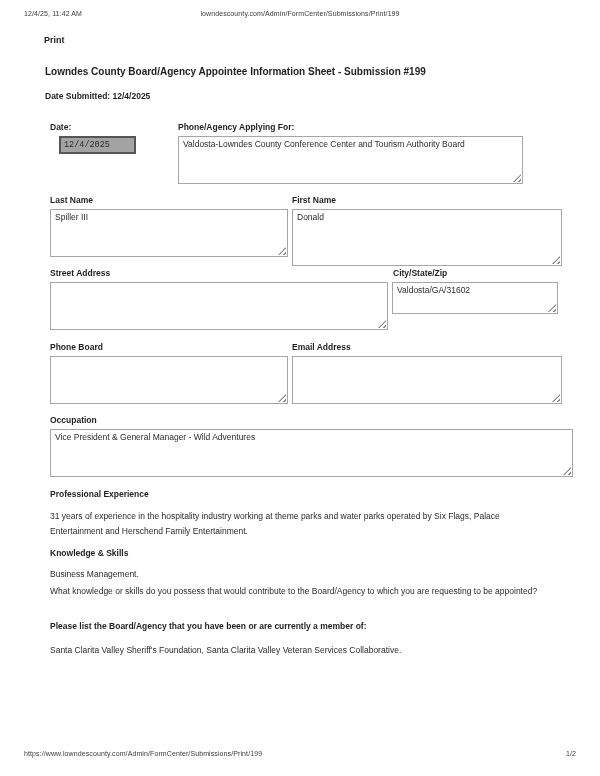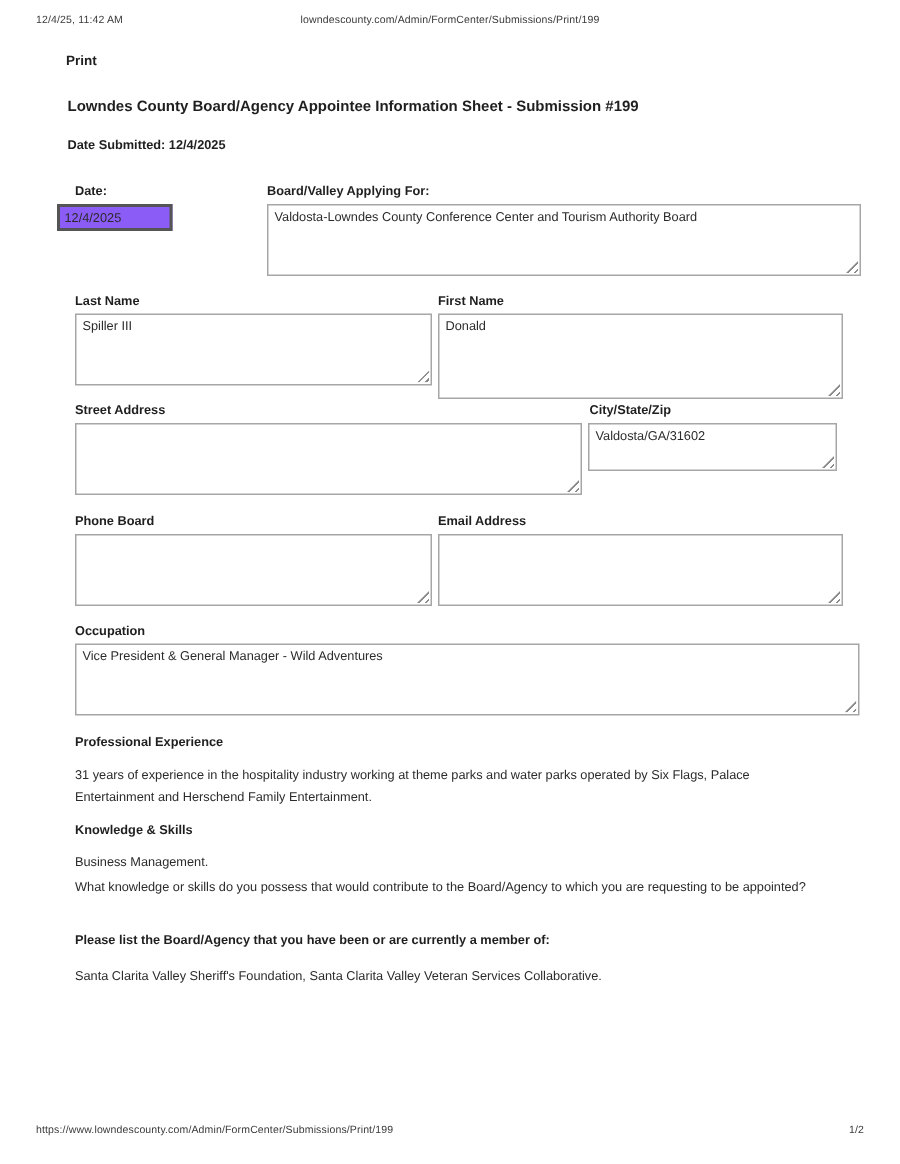--- a/index.html
+++ b/index.html
@@ -31,39 +31,39 @@
   .lbl-last    { left:50px;  top:195px; }
   .lbl-first   { left:292px; top:195px; }
   .lbl-street  { left:50px;  top:268px; }
   .lbl-city    { left:393px; top:268px; }
   .lbl-phone   { left:50px;  top:342px; }
   .lbl-email   { left:292px; top:342px; }
   .lbl-occ     { left:50px;  top:415px; }
 
   
   .date-input {
-    position:absolute; left:38px; top:136px; width:77px; height:18px;
-    border:2px solid #555555; background:#8b5cf6;
-    font-family:Liberation Sans, sans-serif; font-size:8.5px; color:#2b2b2b;
+    position:absolute; left:59px; top:136px; width:77px; height:18px;
+    border:2px solid #555555; background:#a3a3a3;
+    font-family:Liberation Mono, monospace; font-size:8.5px; color:#2b2b2b;
     padding:0 3px; outline:none;
   }
   .field-box { position:absolute; }
   .field-box textarea {
     width:100%; height:100%;
     border:1px solid #a6a6a6; background:#fff;
     font-family:"Liberation Sans", sans-serif; font-size:8.5px; color:#2b2b2b;
     padding:2px 4px; resize:none; outline:none; overflow:hidden;
   }
   .grip {
     position:absolute; right:2px; bottom:2px; width:8px; height:8px;
     background:repeating-linear-gradient(135deg, rgba(0,0,0,0) 0 2.2px, #8a8a8a 2.2px 3.4px);
     clip-path:polygon(100% 0, 0 100%, 100% 100%);
     pointer-events:none;
   }
-  .box-board  { left:178px; top:136px; width:396px; height:48px; }
+  .box-board  { left:178px; top:136px; width:345px; height:48px; }
   .box-last   { left:50px;  top:209px; width:238px; height:48px; }
   .box-first  { left:292px; top:209px; width:270px; height:57px; }
   .box-street { left:50px;  top:282px; width:338px; height:48px; }
   .box-city   { left:392px; top:282px; width:166px; height:32px; }
   .box-phone  { left:50px;  top:356px; width:238px; height:48px; }
   .box-email  { left:292px; top:356px; width:270px; height:48px; }
   .box-occ    { left:50px;  top:429px; width:523px; height:48px; }
 
   
   .section-heading { position:absolute; left:50px; font-size:8.5px; font-weight:bold; color:#1f1f1f; white-space:nowrap; }
@@ -82,21 +82,21 @@
 <div class="abs print-meta hdr-date">12/4/25, 11:42 AM</div>
 <div class="abs print-meta hdr-url">lowndescounty.com/Admin/FormCenter/Submissions/Print/199</div>
 
 <div class="abs print-heading">Print</div>
 <div class="abs doc-title">Lowndes County Board/Agency Appointee Information Sheet - Submission #199</div>
 <div class="abs date-submitted">Date Submitted: 12/4/2025</div>
 
 <div class="field-label lbl-date">Date:</div>
 <input class="date-input" type="text" value="12/4/2025" style="">
 
-<div class="field-label lbl-board">Board/Valley Applying For:</div>
+<div class="field-label lbl-board">Phone/Agency Applying For:</div>
 <div class="field-box box-board">
   <textarea style="">Valdosta-Lowndes County Conference Center and Tourism Authority Board</textarea>
   <span class="grip"></span>
 </div>
 
 <div class="field-label lbl-last">Last Name</div>
 <div class="field-box box-last">
   <textarea style="">Spiller III</textarea>
   <span class="grip"></span>
 </div>

